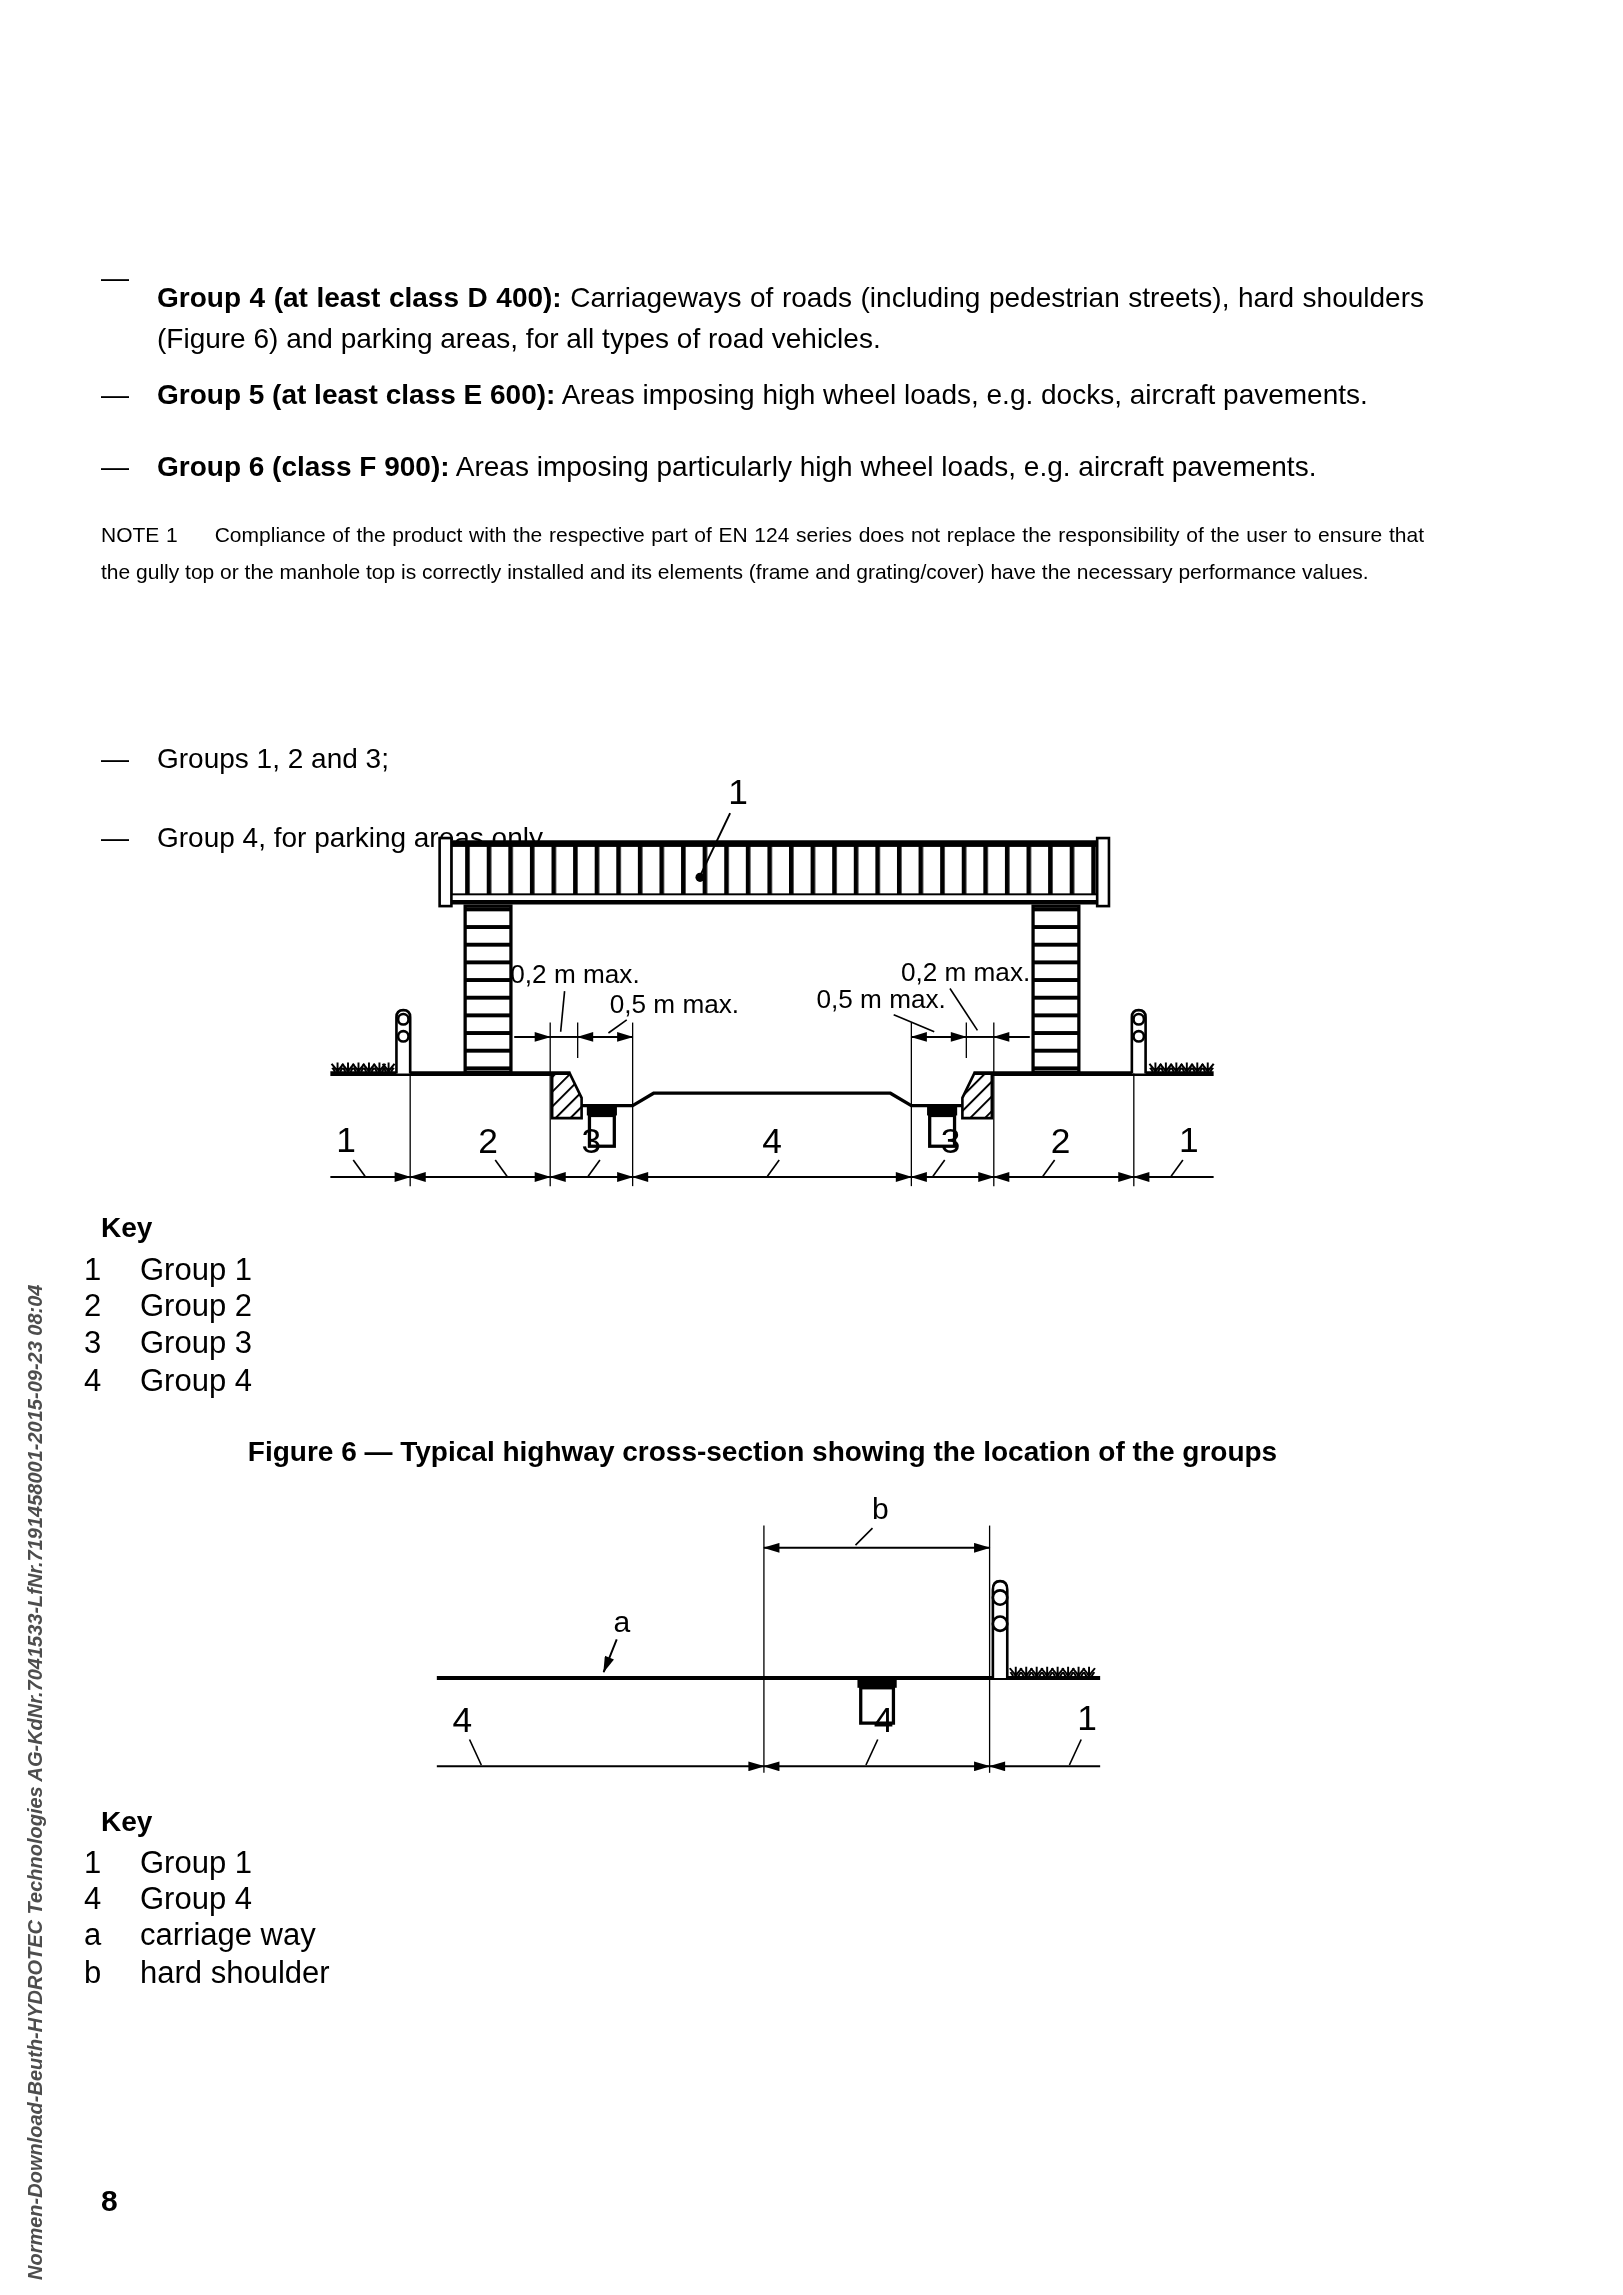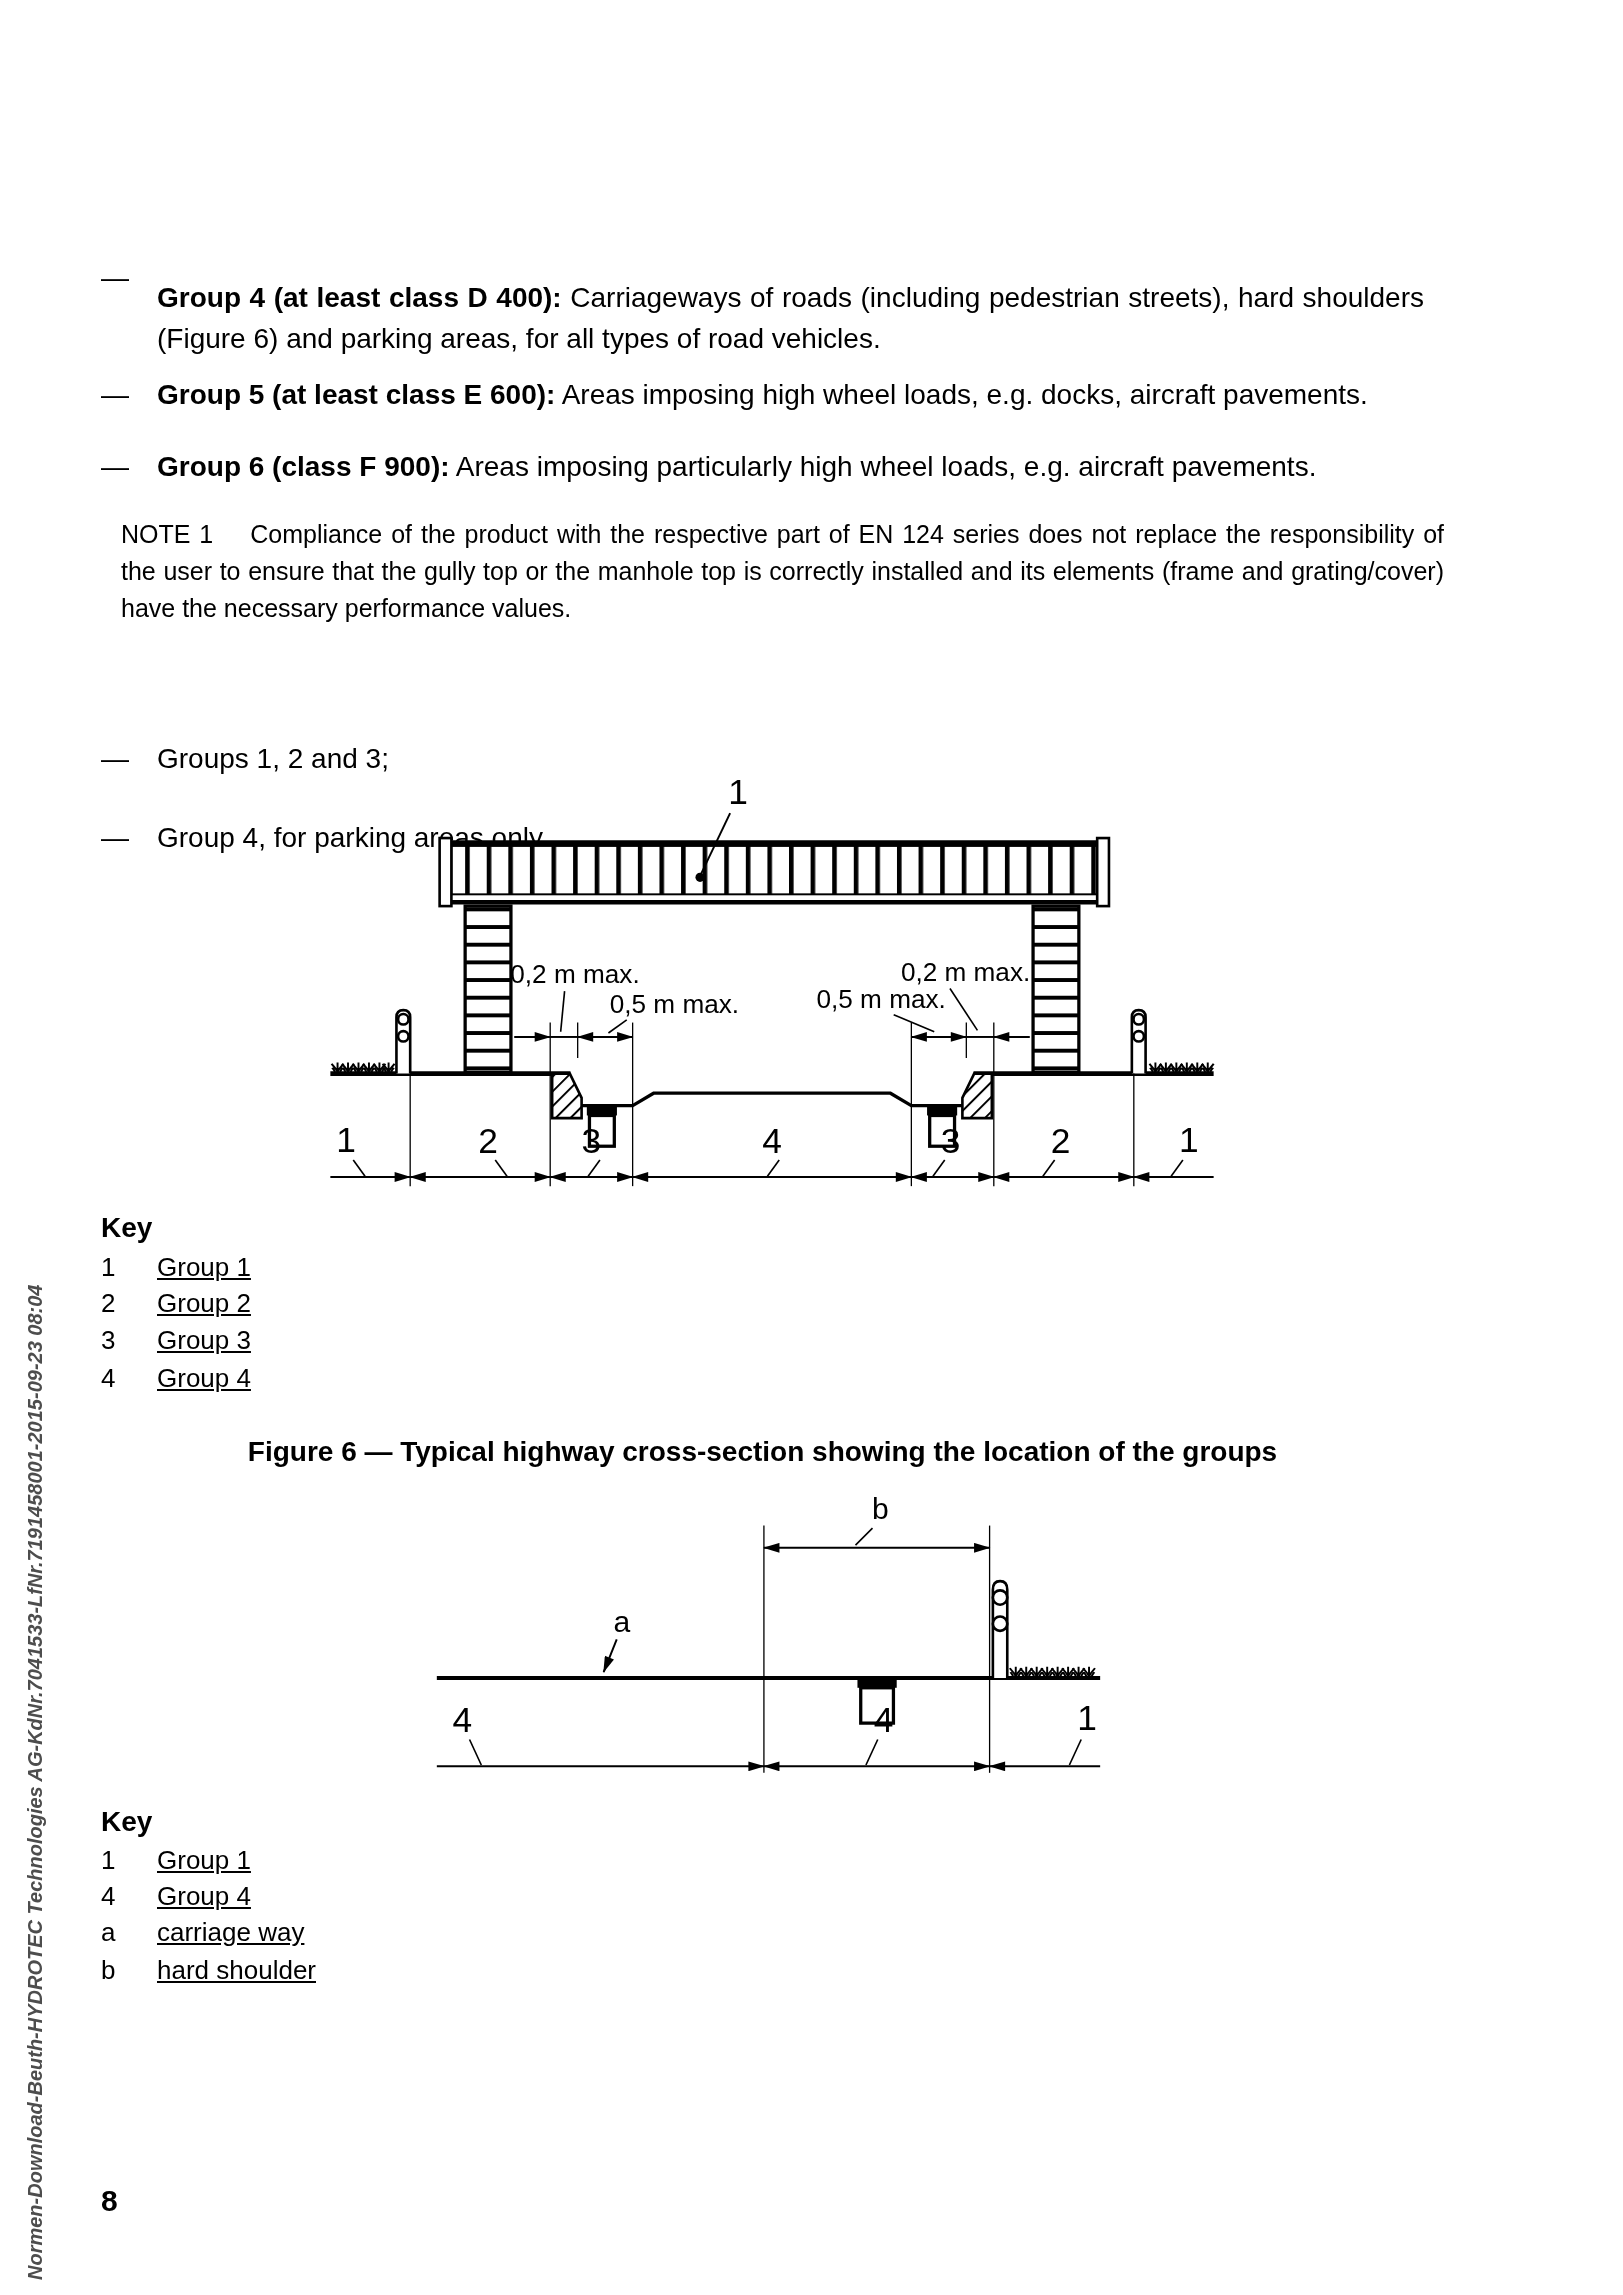--- a/index.html
+++ b/index.html
@@ -6,25 +6,25 @@
   .page{
     position:relative; width:1623px; height:2295px; background:#ffffff;
     font-family:"Liberation Sans", sans-serif; color:#000; overflow:hidden;
   }
   .header{position:absolute; left:101px; top:93px; font-weight:bold; font-size:30px; line-height:38px;}
   .bullet{position:absolute; left:101px; width:1323px; font-size:28px; line-height:41px;}
   .bullet .dash{position:absolute; left:0; top:0;}
   .bullet .btxt{display:block; margin-left:56px;}
   .bullet.justified .btxt{text-align:justify;margin-top:20px;}
   .bullet .lead{font-weight:bold;}
-  .note{position:absolute; left:101px; top:516px; width:1323px; font-size:25px; line-height:37px; text-align:justify;margin-left:20px;}
+  .note{position:absolute; left:101px; top:516px; width:1323px; font-size:21px; line-height:37px; text-align:justify;}
   .note .note-label{margin-right:37px;}
   .para{position:absolute; left:101px; top:658px; width:1323px; font-size:28px;}
   .key-title{position:absolute; left:101px; font-weight:bold; font-size:28px;}
-  .key-row{position:absolute; left:101px; font-size:26px;text-decoration:underline;}
+  .key-row{position:absolute; left:84px; font-size:31px;}
   .key-row .sym{display:inline-block; width:56px;}
   .caption{position:absolute; left:101px; width:1323px; text-align:center; font-weight:bold; font-size:28px;}
   .pagenum{position:absolute; left:101px; top:2184px; font-weight:bold; font-size:30px;}
   .sidebar{
     position:absolute; left:23.6px; top:2280px; transform-origin:0 0; transform:rotate(-90deg);
     font-size:20px; font-style:italic; font-weight:bold; color:#4d4d4d; white-space:nowrap; letter-spacing:0px;
   }
   svg{position:absolute;}
   svg text{font-family:"Liberation Sans", sans-serif; fill:#000;}
   .fig5{left:314px; top:766px;}

